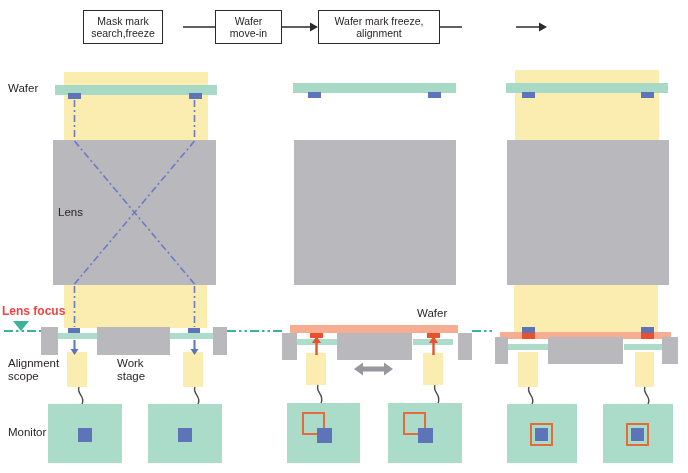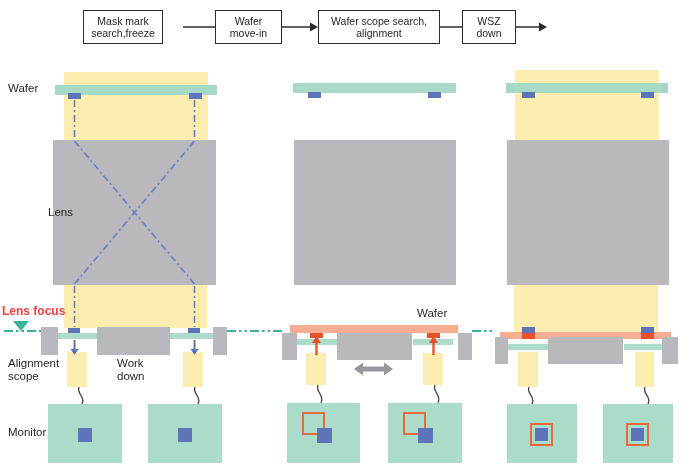--- a/index.html
+++ b/index.html
@@ -28,24 +28,22 @@
 </style>
 </head>
 <body>
 
 <div class="canvas">
 
   <div class="fbox" style="left:83px;width:80px;">Mask mark
 search,freeze</div>
   <div class="fbox" style="left:215px;width:67px;">Wafer
 move-in</div>
-  <div class="fbox" style="left:318px;width:122px;">Wafer scope search,
+  <div class="fbox" style="left:318px;width:122px;">Wafer mark freeze,
 alignment</div>
-  <div class="fbox" style="left:462px;width:54px;">WSZ
-down</div>
 
   <div class="yellow" style="left:64px;top:72px;width:144px;height:68px;"></div>
   <div class="maskbar" style="left:55px;top:85px;width:162px;"></div>
   <div class="bluemark" style="left:68px;top:93px;width:13px;height:6px;"></div>
   <div class="bluemark" style="left:189px;top:93px;width:13px;height:6px;"></div>
   <div class="lens" style="left:53px;top:140px;width:163px;height:145px;"></div>
   <div class="yellow" style="left:64px;top:285px;width:143px;height:43px;"></div>
   <div class="stageseg" style="left:41px;top:327px;width:17px;height:28px;"></div>
   <div class="stageseg" style="left:97px;top:327px;width:73px;height:28px;"></div>
   <div class="stageseg" style="left:213px;top:327px;width:14px;height:28px;"></div>
@@ -157,22 +155,22 @@
       <path d="M79,387 C76,394 86,396 82,404"></path>
       <path d="M195,387 C192,394 202,396 198,404"></path>
       <path d="M318,385 C315,392 325,395 321,403"></path>
       <path d="M435,385 C432,392 442,395 438,403"></path>
       <path d="M529,387 C526,394 536,396 532,404"></path>
       <path d="M645,387 C642,394 652,396 648,404"></path>
     </g>
   </svg>
 
   <div class="lbl" style="left:8px;top:82px;">Wafer</div>
-  <div class="lbl" style="left:16px;top:206px;padding-left:32px;">Lens</div>
+  <div class="lbl" style="left:26px;top:206px;padding-left:32px;">Lens</div>
   <div class="lbl lbl-teal" style="left:2px;top:305px;">Lens focus</div>
   <div class="lbl" style="left:8px;top:357px;">Alignment
 scope</div>
   <div class="lbl" style="left:117px;top:357px;">Work
-down</div>
+stage</div>
   <div class="lbl" style="left:8px;top:426px;">Monitor</div>
   <div class="lbl" style="left:417px;top:307px;">Wafer</div>
 
 </div>
 
 </body></html>

